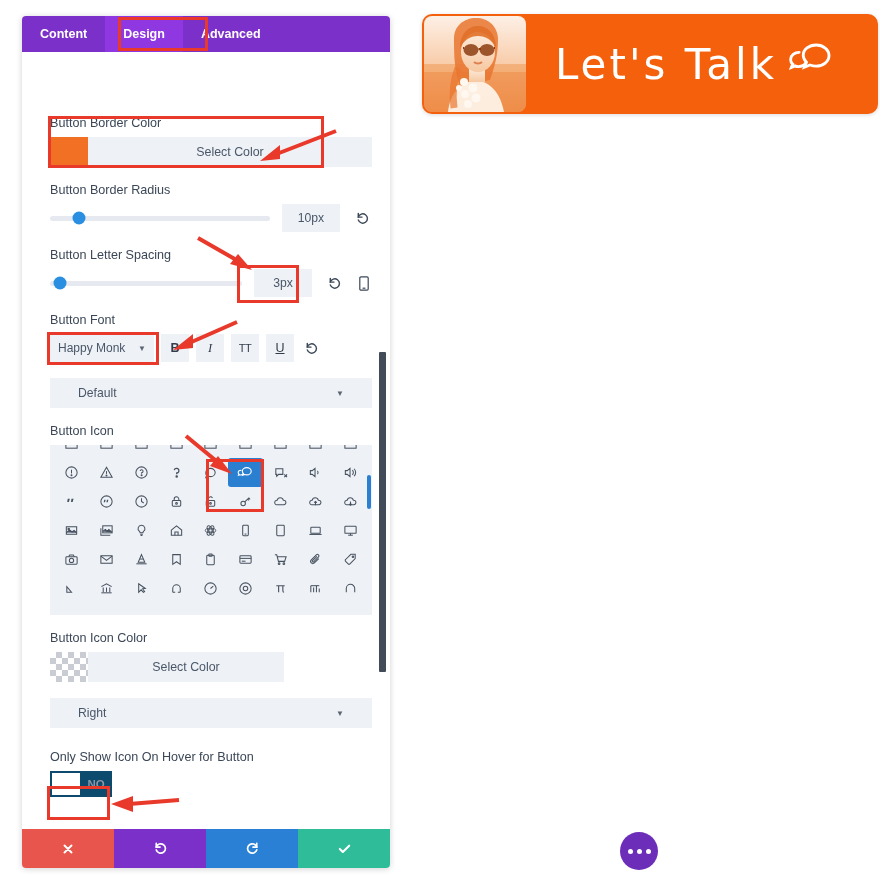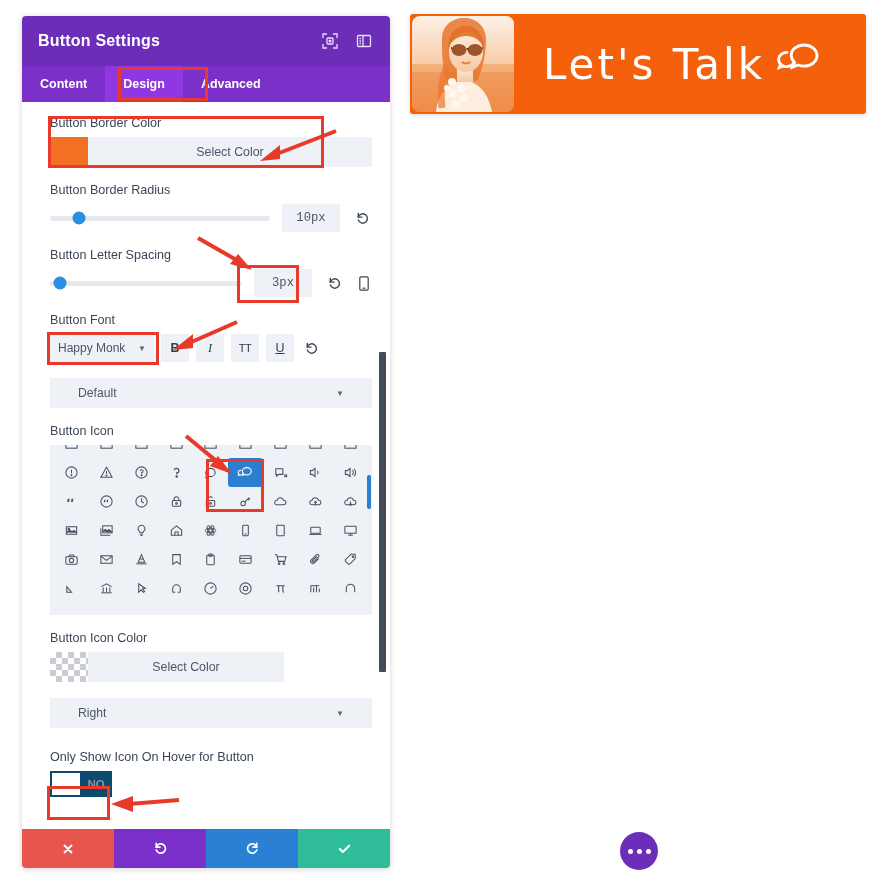--- a/index.html
+++ b/index.html
@@ -79,21 +79,21 @@
   .slider-row{display:flex;align-items:center;gap:12px;}
   .slider{
     position:relative;height:5px;border-radius:3px;background:#e6e9ef;flex:1;
   }
   .slider .knob{
     position:absolute;top:50%;width:13px;height:13px;border-radius:50%;
     background:#2a8fe0;transform:translate(-50%,-50%);
   }
   .numbox{
     width:58px;height:28px;background:#eef1f6;display:flex;align-items:center;
-    justify-content:center;font-size:12.2px;color:#4a5768;font-family:Liberation Mono, monospace;
+    justify-content:center;font-size:12.2px;color:#4a5768;
   }
   .reset-ico{width:20px;height:20px;display:flex;align-items:center;justify-content:center;color:#3b4757;cursor:pointer;}
   .mobile-ico{width:16px;height:20px;display:flex;align-items:center;justify-content:center;color:#3b4757;cursor:pointer;}
 
   
   .font-row{display:flex;align-items:center;gap:7px;}
   .font-select{
     width:104px;height:28px;background:#eef1f6;display:flex;align-items:center;
     padding:0 8px;box-sizing:border-box;font-size:12px;color:#4a5768;cursor:pointer;
     justify-content:space-between;
@@ -161,22 +161,22 @@
 
   
   .anno-box{position:absolute;border:3px solid #e8392b;box-sizing:border-box;pointer-events:none;}
   .anno-arrow{position:absolute;pointer-events:none;}
 
   
   #preview-area{
     position:absolute;left:410px;top:14px;width:456px;height:855px;
   }
   #preview-button{
-    position:absolute;left:0;top:0;width:456px;height:100px;
-    background:#f4600c;border-radius:3px;display:flex;align-items:center;
+    position:absolute;left:12px;top:0;width:456px;height:100px;
+    background:#f4600c;border-radius:10px;display:flex;align-items:center;
     overflow:hidden;box-shadow:0 1px 4px rgba(0,0,0,.15);
   }
   #preview-photo{
     width:102px;height:96px;margin-left:2px;border-radius:8px;overflow:hidden;
     position:relative;flex:none;
   }
   #preview-label{
     flex:1;display:flex;align-items:center;justify-content:center;
     color:#fff;font-size:42px;letter-spacing:3px;
     font-family:"DejaVu Sans", sans-serif;
@@ -187,39 +187,20 @@
     border-radius:50%;background:#6c2eb9;display:flex;align-items:center;
     justify-content:center;gap:4px;cursor:pointer;
   }
   #fab i{width:5px;height:5px;border-radius:50%;background:#fff;display:block;}
 </style>
 </head>
 <body>
 
 <div id="settings-panel">
 
-  <div id="panel-header">
-    <div id="panel-title">Button Settings</div>
-    <div class="hdr-icon">
-      <svg width="16" height="16" viewBox="0 0 16 16" fill="none" stroke="#fff" stroke-width="1.3">
-        <path d="M1 5V1h4M15 5V1h-4M1 11v4h4M15 11v4h-4"></path>
-        <rect x="5" y="5" width="6" height="6" rx="1"></rect>
-        <circle cx="8" cy="8" r="1.5" fill="#fff" stroke="none"></circle>
-      </svg>
-    </div>
-    <div class="hdr-icon">
-      <svg width="16" height="16" viewBox="0 0 16 16" fill="none" stroke="#fff" stroke-width="1.3">
-        <rect x="1.5" y="2.5" width="13" height="11" rx="1"></rect>
-        <line x1="7" y1="2.5" x2="7" y2="13.5"></line>
-        <line x1="3.5" y1="5.5" x2="5" y2="5.5"></line>
-        <line x1="3.5" y1="8" x2="5" y2="8"></line>
-        <line x1="3.5" y1="10.5" x2="5" y2="10.5"></line>
-      </svg>
-    </div>
-  </div>
 
   <div id="tabbar">
     <div class="tab">Content</div>
     <div class="tab active">Design</div>
     <div class="tab">Advanced</div>
     <div id="tab-highlight"></div>
   </div>
 
   <div id="panel-body">
     <div id="panel-scroll">

